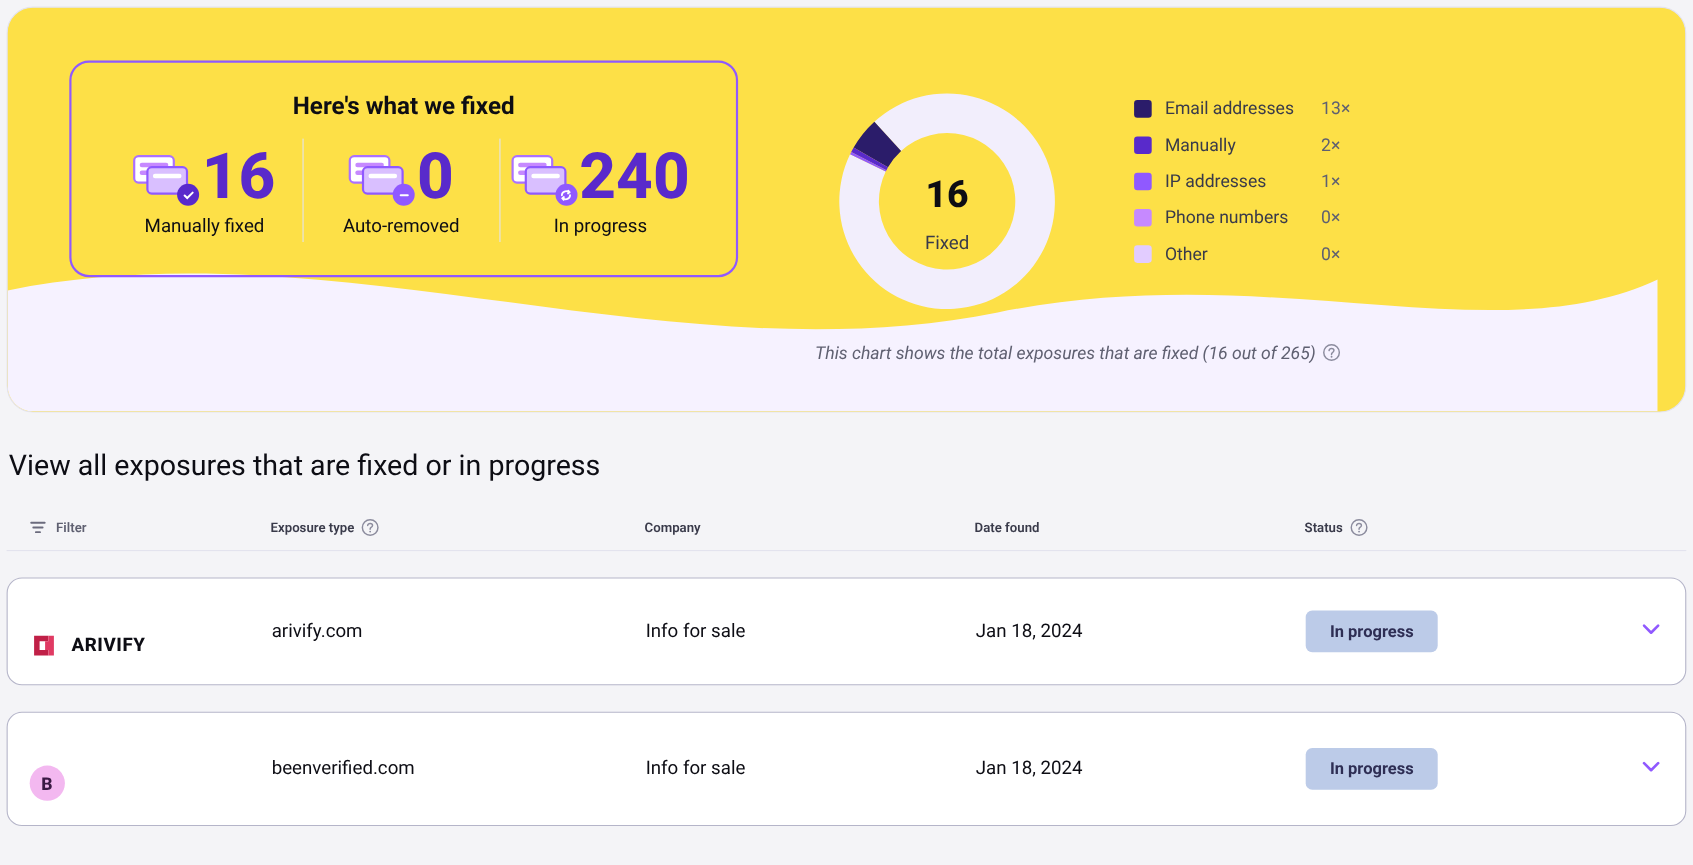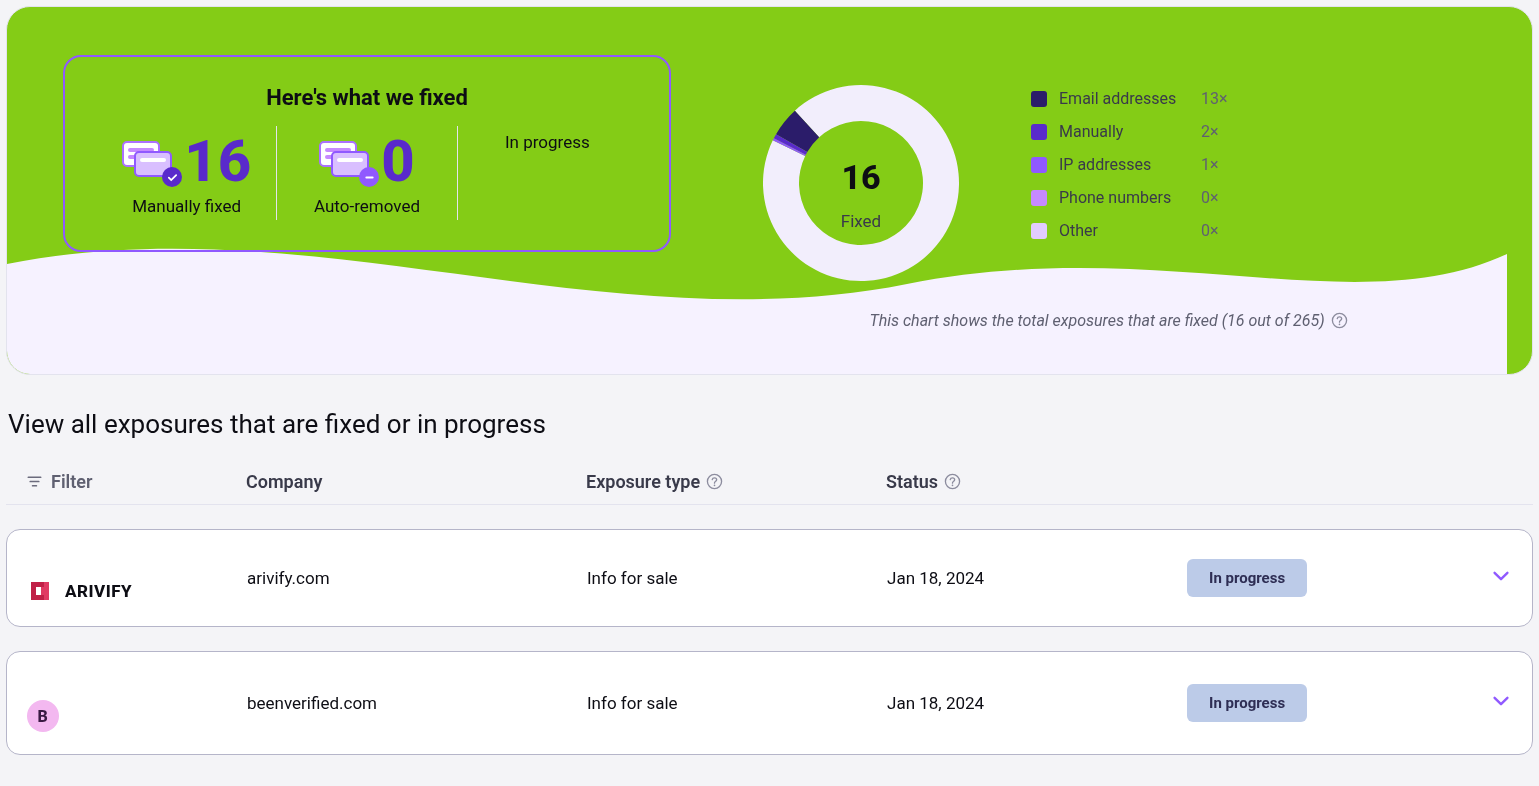--- a/index.html
+++ b/index.html
@@ -21,21 +21,21 @@
     --card-border:#b5b5c9;
     --chip-bg:#bccbe8;
     --chip-ink:#2e2e54;
     --bg-faint:#f6f2ff;
   }
   *{box-sizing:border-box;margin:0;padding:0;font-family:-apple-system,BlinkMacSystemFont,"Segoe UI",Roboto,Helvetica,Arial,sans-serif;}
   body{background:#f4f4f7;color:var(--ink);width:1539px;min-height:786px;padding:6px 6px 20px;}
   
   .hero{
     position:relative;
-    background:#84cc16;
+    background:#fde047;
     border:1px solid var(--border);
     border-radius:24px;
     padding:48px 56px 44px;
     overflow:hidden;
   }
   .hero-wave{position:absolute;left:0;right:0;bottom:0;height:170px;z-index:0;}
   .hero-grid{position:relative;z-index:1;display:flex;gap:70px;align-items:flex-start;}
   .fixed-box{
     border:2px solid var(--purple-500);
     border-radius:18px;
@@ -72,32 +72,32 @@
   .gauge-num{font-size:34px;font-weight:800;}
   .gauge-sub{font-size:17px;color:var(--ink-2);margin-top:14px;}
   .legend{display:flex;flex-direction:column;gap:14px;padding-top:26px;font-size:16px;color:var(--ink-2);}
   .legend-row{display:flex;align-items:center;gap:12px;}
   .swatch{width:16px;height:16px;border-radius:3px;flex-shrink:0;}
   .legend-label{width:130px;}
   .legend-count{color:var(--ink-3);}
 
   .chart-caption{
     text-align:center;font-style:italic;font-size:16px;color:var(--ink-3);
-    margin-top:8px;display:flex;align-items:center;justify-content:center;gap:6px;
+    margin-top:8px;display:flex;align-items:center;gap:6px;
   }
 
   .section-title{font-size:26px;font-weight:400;margin:34px 0 22px 2px;color:var(--ink);}
   .head-row{
     display:grid;
     grid-template-columns:220px 340px 300px 300px 1fr;
     align-items:center;
     padding:10px 20px 12px;
     border-bottom:1px solid var(--border);
     color:var(--ink-2);
-    font-size:18px;font-weight:600;
+    font-size:12px;font-weight:600;
   }
   .head-filter{display:flex;align-items:center;gap:8px;color:var(--ink-3);cursor:pointer;}
   .head-cell{display:flex;align-items:center;gap:6px;}
   .q-circle{width:17px;height:17px;}
 
   .row-card{
     background:#fff;border:1px solid var(--card-border);border-radius:14px;
     margin-top:24px;
     display:grid;
     grid-template-columns:220px 340px 300px 300px 1fr 60px;
@@ -153,20 +153,33 @@
                   <svg width="11" height="11" viewBox="0 0 12 12">
                     <path d="M2.5 6 H9.5" fill="none" stroke="#fff" stroke-width="2" stroke-linecap="round"></path>
                   </svg>
                 </span>
             </span>
             <span class="stat-num">0</span>
           </div>
           <div class="stat-label">Auto-removed</div>
         </div>
         <div class="stat">
+          <div class="stat-top">
+            <span class="mini-ico">
+              <span class="card-a"></span>
+                <span class="card-b"></span>
+              <span class="badge b-sync">
+                  <svg width="13" height="13" viewBox="0 0 14 14">
+                    <path d="M3 7a4 4 0 0 1 6.8-2.8M11 7a4 4 0 0 1-6.8 2.8" fill="none" stroke="#fff" stroke-width="1.8" stroke-linecap="round"></path>
+                    <path d="M9.2 2.5 10.5 4 9 5.3M4.8 11.5 3.5 10 5 8.7" fill="none" stroke="#fff" stroke-width="1.8" stroke-linecap="round"></path>
+                  </svg>
+                </span>
+            </span>
+            <span class="stat-num">240</span>
+          </div>
           <div class="stat-label">In progress</div>
         </div>
       </div>
     </div>
 
     <div style="flex:1;display:flex;flex-direction:column;">
       <div class="chart-block">
         <div class="gauge-wrap">
           <div class="gauge">
             <svg id="gauge-svg" width="240" height="240" viewBox="0 0 240 240">
@@ -224,30 +237,33 @@
 <h2 class="section-title">View all exposures that are fixed or in progress</h2>
 
 <div class="head-row">
   <div class="head-filter">
     <svg width="17" height="17" viewBox="0 0 18 18">
         <path d="M2.5 4.5h13M4.5 9h9m-6.5 4.5h4" stroke="#6b6b7d" stroke-width="1.8" stroke-linecap="round"></path>
       </svg>
     <span>Filter</span>
   </div>
   <div class="head-cell">
-      <span>Company</span>
-    </div>
-  <div class="head-cell">
     <span>Exposure type</span>
     <svg class="q-circle" viewBox="0 0 18 18">
         <circle cx="9" cy="9" r="7.5" class="q-stroke"></circle>
         <path d="M6.6 7.1c.2-1.2 1.2-2 2.4-2 1.3 0 2.3.9 2.3 2 0 .9-.5 1.3-1.4 1.9-.7.5-.9.8-.9 1.5v.3" class="q-stroke" stroke-linecap="round"></path>
         <circle cx="9" cy="13" r=".9" fill="#8c8c9e"></circle>
       </svg>
   </div>
+  <div class="head-cell">
+      <span>Company</span>
+    </div>
+  <div class="head-cell">
+      <span>Date found</span>
+    </div>
   <div class="head-cell">
     <span>Status</span>
     <svg class="q-circle" viewBox="0 0 18 18">
         <circle cx="9" cy="9" r="7.5" class="q-stroke"></circle>
         <path d="M6.6 7.1c.2-1.2 1.2-2 2.4-2 1.3 0 2.3.9 2.3 2 0 .9-.5 1.3-1.4 1.9-.7.5-.9.8-.9 1.5v.3" class="q-stroke" stroke-linecap="round"></path>
         <circle cx="9" cy="13" r=".9" fill="#8c8c9e"></circle>
       </svg>
   </div>
 </div>
 

